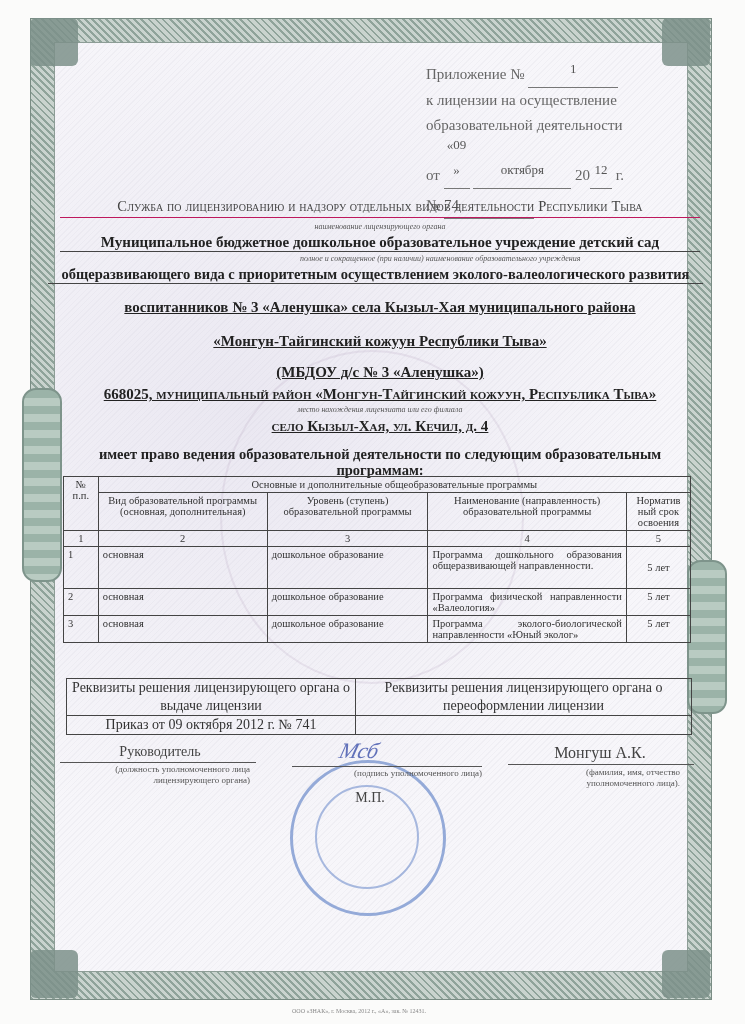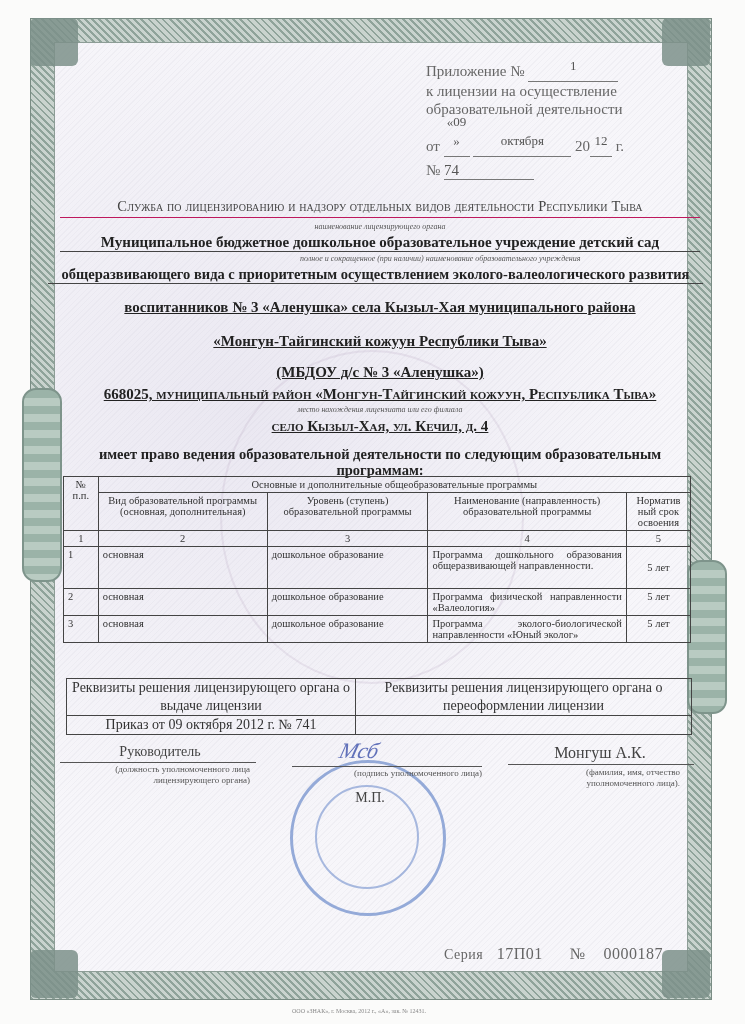--- a/index.html
+++ b/index.html
@@ -18,21 +18,21 @@
   .corner { position:absolute; width:48px; height:48px; background:#7d918a; opacity:.85;
     border-radius:6px; }
   .side-orn { position:absolute; left:22px; top:388px; width:36px; height:190px;
     border-radius:14px; background:repeating-linear-gradient(180deg,#9bb3a8 0 8px,#b9cbc2 8px 16px);
     border:2px solid #7e948b; }
   .side-orn-r { left:auto; right:18px; top:560px; height:150px; }
   .emblem-watermark { position:absolute; left:220px; top:350px; width:300px; height:330px;
     border-radius:50%; border:2px solid rgba(190,175,200,0.25); }
 
   .txt { position:absolute; }
-  .appendix { left:426px; top:62px; width:210px; font-size:15px; color:#666; line-height:18px; }
+  .appendix { left:426px; top:62px; width:210px; font-size:15px; color:#666; line-height:25px; }
   .appendix .fill { display:inline-block; border-bottom:1px solid #777; color:#555; text-align:center; }
   .appendix .sup { position:relative; top:-6px; font-size:13px; }
 
   .center { left:60px; width:640px; text-align:center; }
   .agency { top:198px; font-size:14.5px; font-variant:small-caps; letter-spacing:0.1px; color:#444;
     border-bottom:1px solid #be185d; padding-bottom:2px; }
   .caption { font-size:8px; font-style:italic; color:#555; }
   .org { font-weight:bold; font-size:15px; color:#222; }
   .org-line { border-bottom:1px solid #444; }
   .u { text-decoration:underline; }
@@ -175,20 +175,14 @@
     </div>
   <div class="signature">Мсб</div>
   <div class="sig-line" style="left:292px;top:766px;width:190px;"></div>
   <div class="sig-cap" style="left:292px;top:768px;width:190px;">(подпись уполномоченного лица)</div>
   <div class="sig-val" style="left:340px;top:790px;width:60px;font-size:14px;">М.П.</div>
 
   <div class="sig-val" style="left:510px;top:744px;width:180px;font-size:16px;">Монгуш А.К.</div>
   <div class="sig-line" style="left:508px;top:764px;width:186px;"></div>
   <div class="sig-cap" style="left:520px;top:767px;width:160px;">(фамилия, имя, отчество уполномоченного лица).</div>
 
-  <div class="series">
-    <span style="font-size:14px;">Серия</span>&nbsp;&nbsp;
-    <span>17П01</span>&nbsp;&nbsp;&nbsp;&nbsp;&nbsp;
-    <span>№</span>&nbsp;&nbsp;&nbsp;
-    <span>0000187</span>
-  </div>
   <div class="printer">ООО «ЗНАК», г. Москва, 2012 г., «А», зак. № 12431.</div>
 </div>
 
 </body></html>

